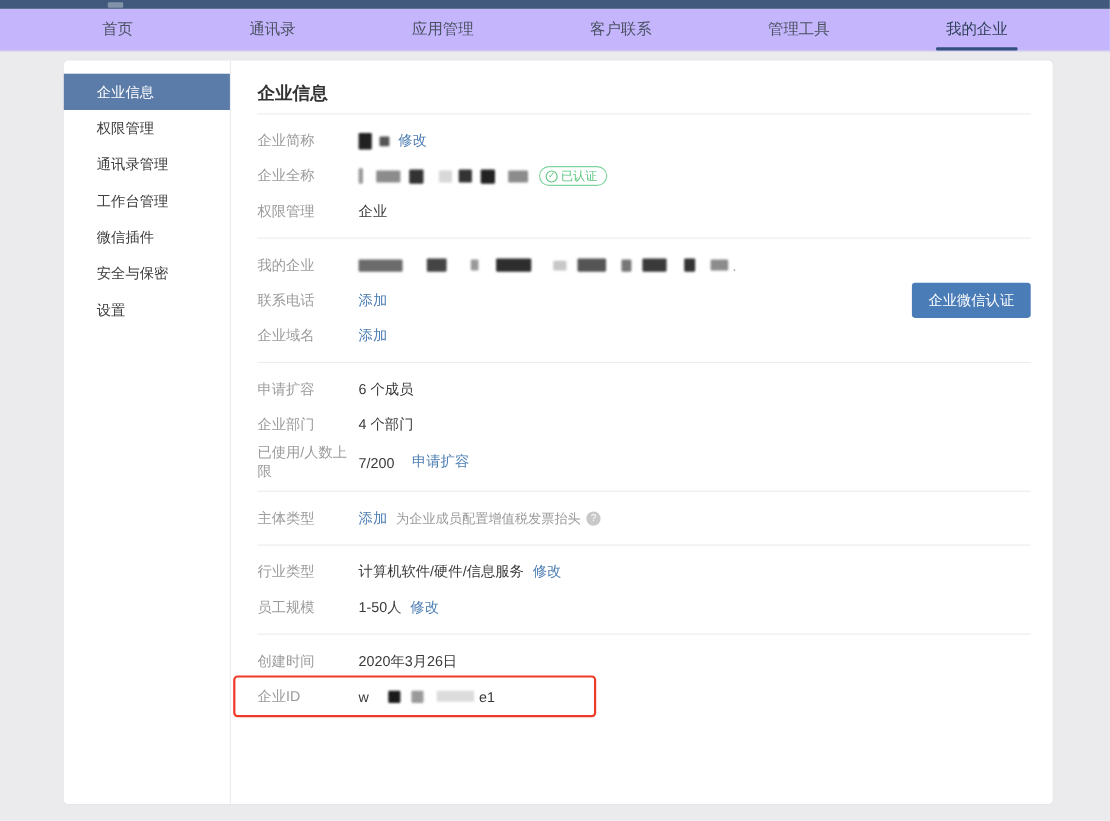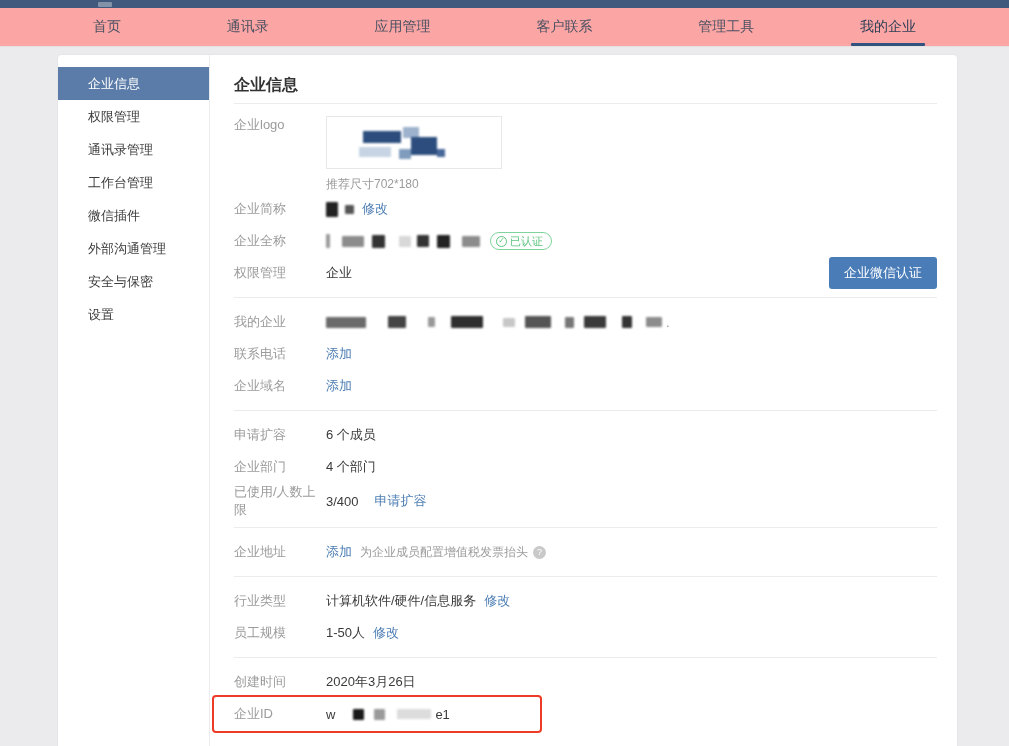--- a/index.html
+++ b/index.html
@@ -5,21 +5,21 @@
   * { margin:0; padding:0; box-sizing:border-box; }
   html,body { width:1009px; height:746px; overflow:hidden;
     font-family:"Liberation Sans","DejaVu Sans",sans-serif; background:#ebebed; }
 
   
   .topbar { height:8px; background:#40597c; position:relative; }
   .topbar .chrome-dot { position:absolute; left:98px; top:2px; width:14px; height:5px;
     background:rgba(255,255,255,.35); border-radius:1px; }
 
   
-  .navbar { height:39px; background:#fca5a5; border-bottom:1px solid #e3e3e5;
+  .navbar { height:39px; background:#c4b5fd; border-bottom:1px solid #e3e3e5;
     display:flex; align-items:stretch; justify-content:space-around; padding:0 40px; }
   .tab { position:relative; display:flex; align-items:center; padding:0 10px;
     font-size:14px; color:#4a5262; cursor:pointer; }
   .tab.active { color:#2f4057; }
   .tab-underline { position:absolute; left:50%; transform:translateX(-50%);
     bottom:0; width:74px; height:3px; background:#33517e; border-radius:1px; }
 
   
   .page { padding:8px 0 0 58px; }
   .card { width:899px; min-height:676px; background:#fff; border-radius:4px;
@@ -124,52 +124,33 @@
       <div class="side-item">
           <span>通讯录管理</span>
         </div>
       <div class="side-item">
           <span>工作台管理</span>
         </div>
       <div class="side-item">
           <span>微信插件</span>
         </div>
       <div class="side-item">
-          <span>外部沟通管理</span>
-        </div>
-      <div class="side-item">
           <span>安全与保密</span>
         </div>
       <div class="side-item">
           <span>设置</span>
         </div>
     </div>
 
     <div class="content">
       <div class="page-title">企业信息</div>
 
       <button class="verify-btn">企业微信认证</button>
 
       <div class="section first">
-        <div class="row logo-row">
-          <span class="row-label">企业logo</span>
-          <div>
-            <div class="logo-box">
-              <div class="logo-mosaic">
-                <i class="m1"></i>
-                  <i class="m2"></i>
-                  <i class="m3"></i>
-                  <i class="m4"></i>
-                  <i class="m5"></i>
-                  <i class="m6"></i>
-              </div>
-            </div>
-            <div class="logo-caption">推荐尺寸702*180</div>
-          </div>
-        </div>
 
         <div class="row">
           <span class="row-label">企业简称</span>
           <span class="redact">
             <i style="width:12px;height:15px;background:#222;"></i>
             <i style="width:9px;height:9px;background:#555;margin-left:7px;"></i>
           </span>
           <span class="link gap8">修改</span>
         </div>
 
@@ -227,28 +208,28 @@
         <div class="row">
           <span class="row-label">申请扩容</span>
           <span>6 个成员</span>
         </div>
         <div class="row">
           <span class="row-label">企业部门</span>
           <span>4 个部门</span>
         </div>
         <div class="row">
           <span class="row-label">已使用/人数上限</span>
-          <span>3/400</span>
+          <span>7/200</span>
           <span class="link gap16">申请扩容</span>
         </div>
       </div>
 
       <div class="section">
         <div class="row">
-          <span class="row-label">企业地址</span>
+          <span class="row-label">主体类型</span>
           <span class="link">添加</span>
           <span class="hint gap8">为企业成员配置增值税发票抬头</span>
           <span class="info-icon">?</span>
         </div>
       </div>
 
       <div class="section">
         <div class="row">
           <span class="row-label">行业类型</span>
           <span>计算机软件/硬件/信息服务</span>

